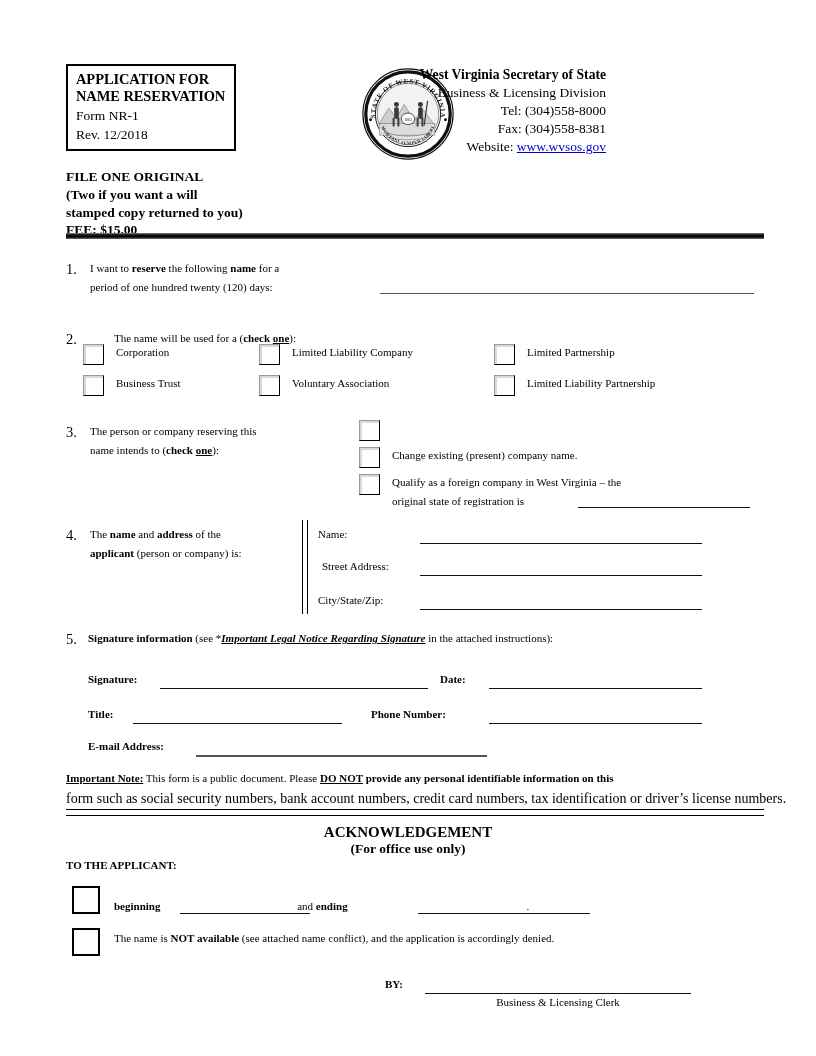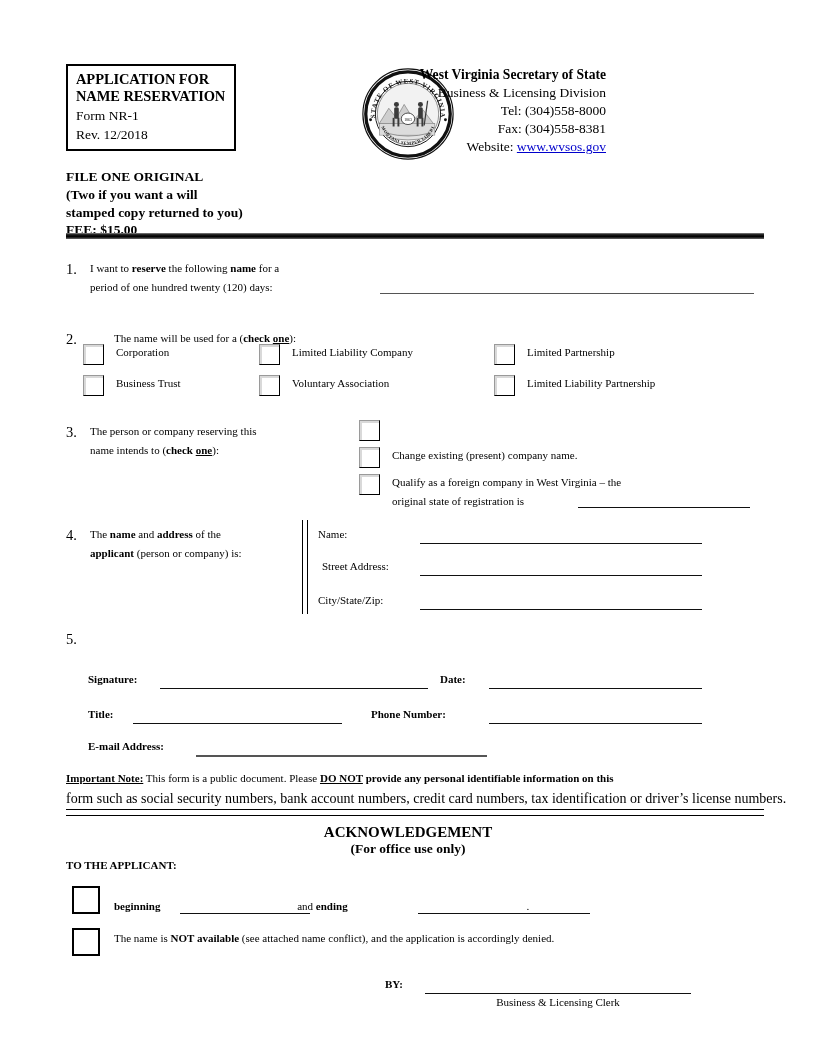--- a/index.html
+++ b/index.html
@@ -268,20 +268,23 @@
   <div class="txt" style="left:318px; top:527px;">Name:</div>
   <div class="line dark" style="left:420px; top:543px; width:282px;"></div>
 
   <div class="txt" style="left:312px; top:559px;margin-left:10px;">Street Address:</div>
   <div class="line dark" style="left:420px; top:575px; width:282px;"></div>
 
   <div class="txt" style="left:318px; top:593px;">City/State/Zip:</div>
   <div class="line dark" style="left:420px; top:609px; width:282px;"></div>
 
   <div class="num" style="left:66px; top:631px;">5.</div>
+  <div class="txt" style="left:88px; top:631px;">
+    <b>Signature information</b><span> (see *</span><span class="bi">Important Legal Notice Regarding Signature</span><span> in the attached instructions):</span>
+  </div>
 
   <div class="txt" style="left:88px; top:672px;"><b>Signature:</b></div>
   <div class="line dark" style="left:160px; top:688px; width:268px;"></div>
 
   <div class="txt" style="left:440px; top:672px;"><b>Date:</b></div>
   <div class="line dark" style="left:489px; top:688px; width:213px;"></div>
 
   <div class="txt" style="left:88px; top:707px;"><b>Title:</b></div>
   <div class="line dark" style="left:133px; top:723px; width:209px;"></div>
 

